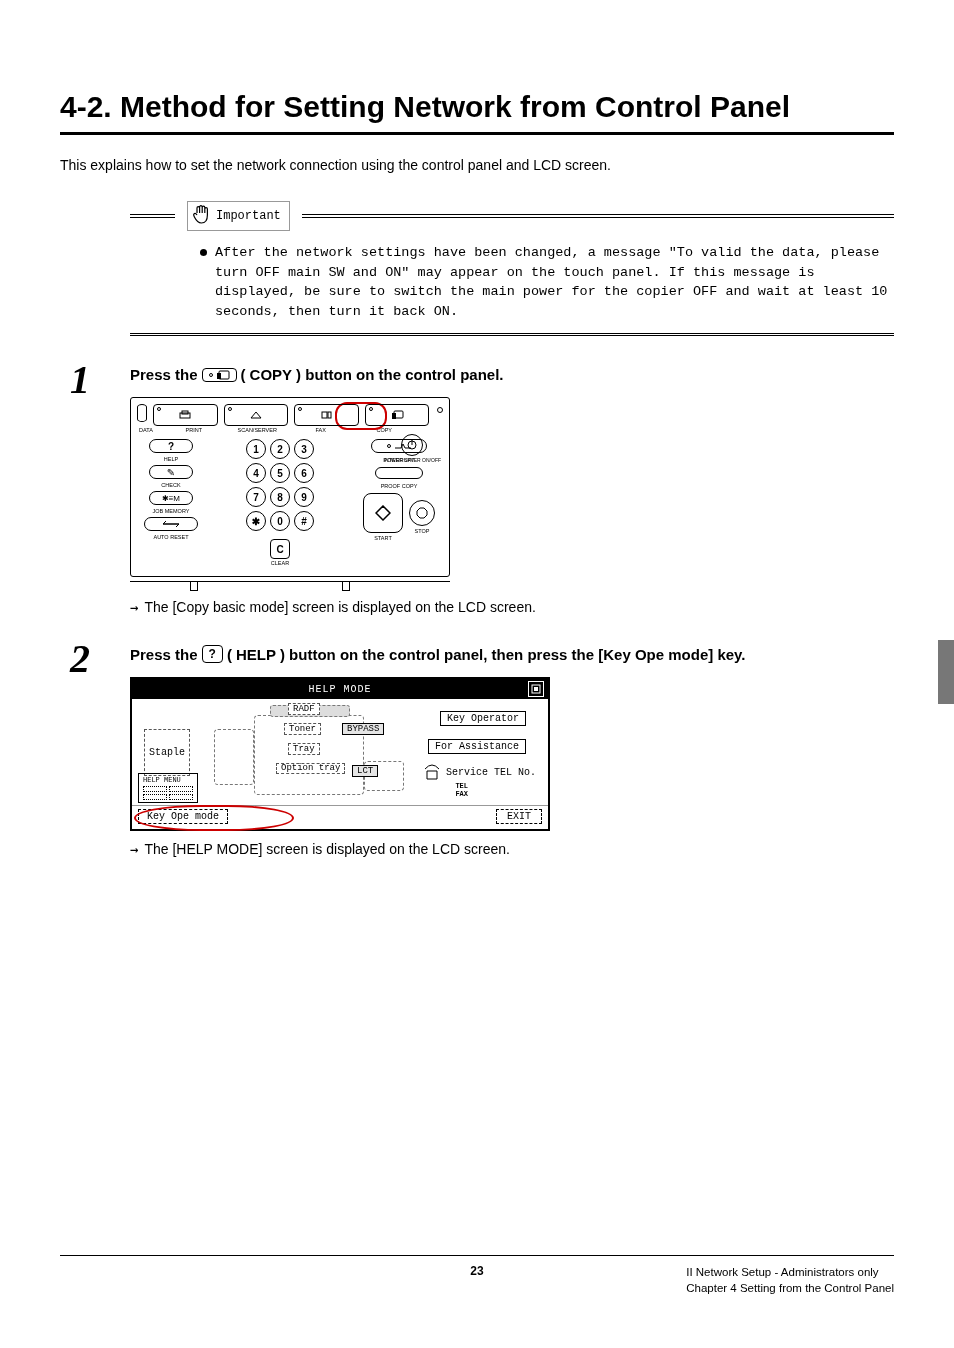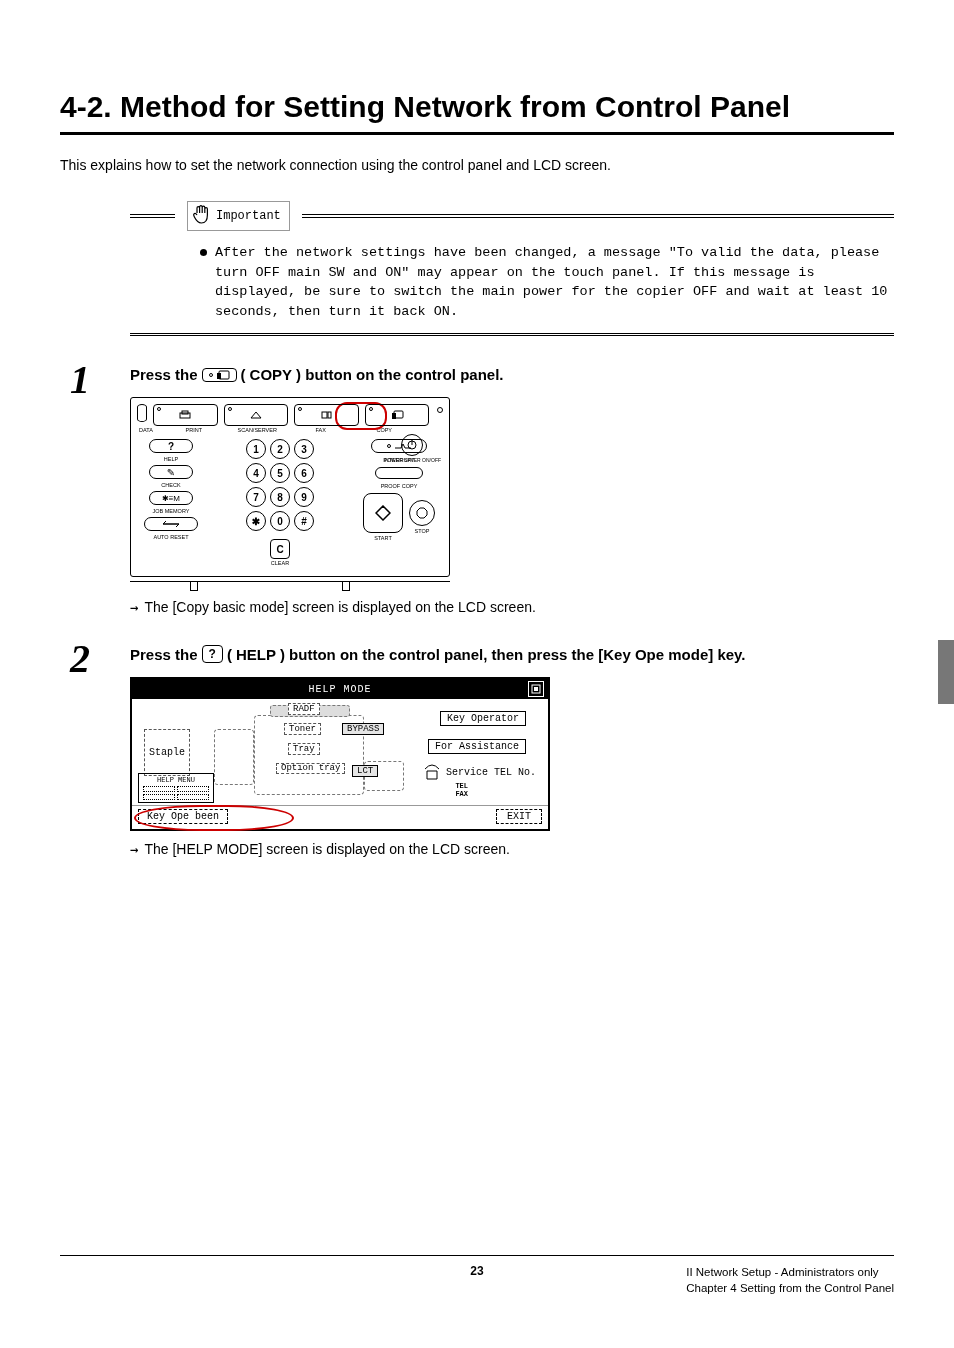--- a/index.html
+++ b/index.html
@@ -75,21 +75,21 @@
   .panel-base::after { right: 100px; }
 
   
   .lcd-fig { width: 420px; margin: 14px 0 8px 0; }
   .lcd-outer { border: 2px solid #000; background: #fff; }
   .lcd-top { background: #000; color: #fff; display: flex; align-items: center; justify-content: center; height: 20px; position: relative; font-family: "Courier New", monospace; font-size: 10px; letter-spacing: 1px; }
   .lcd-top .corner-icon { position: absolute; right: 4px; top: 2px; width: 16px; height: 16px; border: 1px solid #fff; display: flex; align-items: center; justify-content: center; font-size: 8px; }
   .lcd-body { position: relative; height: 130px; font-family: "Courier New", monospace; font-size: 10px; }
   .lcd-diagram { position: absolute; left: 82px; top: 6px; width: 200px; height: 96px; }
   .lcd-staple { position: absolute; left: 12px; top: 30px; border: 1px dashed #555; padding: 17px 4px; }
-  .lcd-helpmenu { position: absolute; left: 6px; bottom: 26px; border: 1px solid #000; padding: 2px 4px; font-size: 7px; text-align: center; width: 76px; }
+  .lcd-helpmenu { position: absolute; left: 6px; bottom: 26px; border: 1px solid #000; padding: 2px 4px; font-size: 7px; text-align: left; width: 60px; }
   .lcd-helpmenu .grid4 { display: grid; grid-template-columns: 1fr 1fr; gap: 2px; margin-top: 2px; }
   .lcd-helpmenu .grid4 span { border: 1px dotted #000; height: 6px; }
   .lcd-btn { border: 1px solid #000; padding: 1px 6px; background: #fff; }
   .lcd-keyop { position: absolute; right: 22px; top: 12px; }
   .lcd-assist { position: absolute; right: 22px; top: 40px; }
   .lcd-service { position: absolute; right: 12px; top: 64px; display: flex; align-items: center; gap: 4px; }
   .lcd-telfax { position: absolute; right: 80px; top: 84px; font-size: 7px; font-weight: bold; line-height: 1.1; }
   .lcd-diagram .dbox { position: absolute; border: 1px dashed #555; padding: 0 4px; font-size: 9px; background: #fff; }
   .lcd-diagram .solidbox { position: absolute; border: 1px solid #000; background: #e5e5e5; padding: 0 4px; font-size: 9px; }
   .lcd-diagram .shape { position: absolute; border: 1px dashed #777; }
@@ -360,21 +360,21 @@
                 <path d="M3 6 Q10 -2 17 6 M5 8 h10 v8 h-10 z" fill="none" stroke="#000"></path>
               </svg>
             <span>Service TEL No.</span>
           </div>
           <div class="lcd-telfax">
             <div>TEL</div>
             <div>FAX</div>
           </div>
 
           <div class="lcd-footer" style="position:absolute;left:0;right:0;bottom:0">
-            <span class="kope">Key Ope been</span>
+            <span class="kope">Key Ope mode</span>
             <span class="exit">EXIT</span>
             <div class="kope-circle"></div>
           </div>
         </div>
       </div>
     </div>
 
     <div class="result-line">
       <span class="arrow">→</span>
       <span>The [HELP MODE] screen is displayed on the LCD screen.</span>

